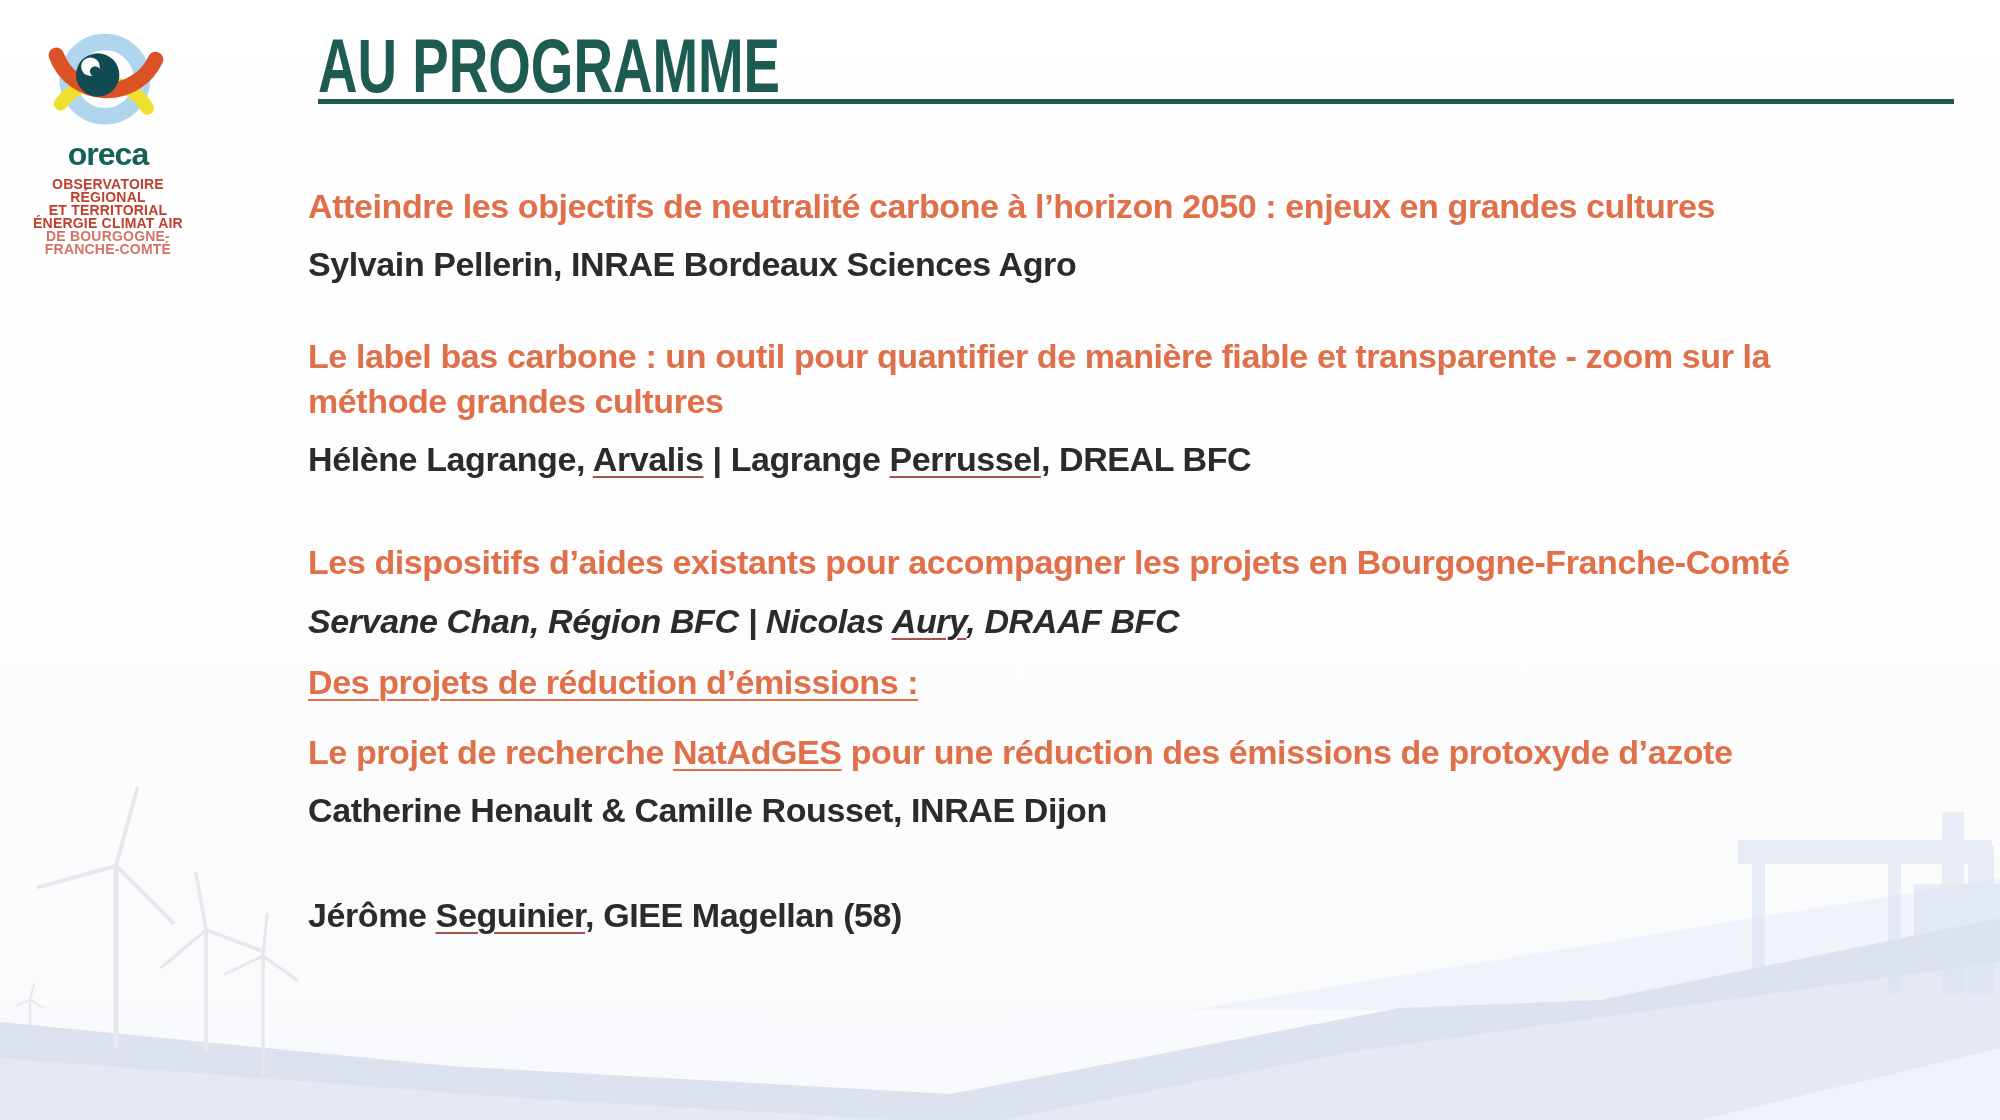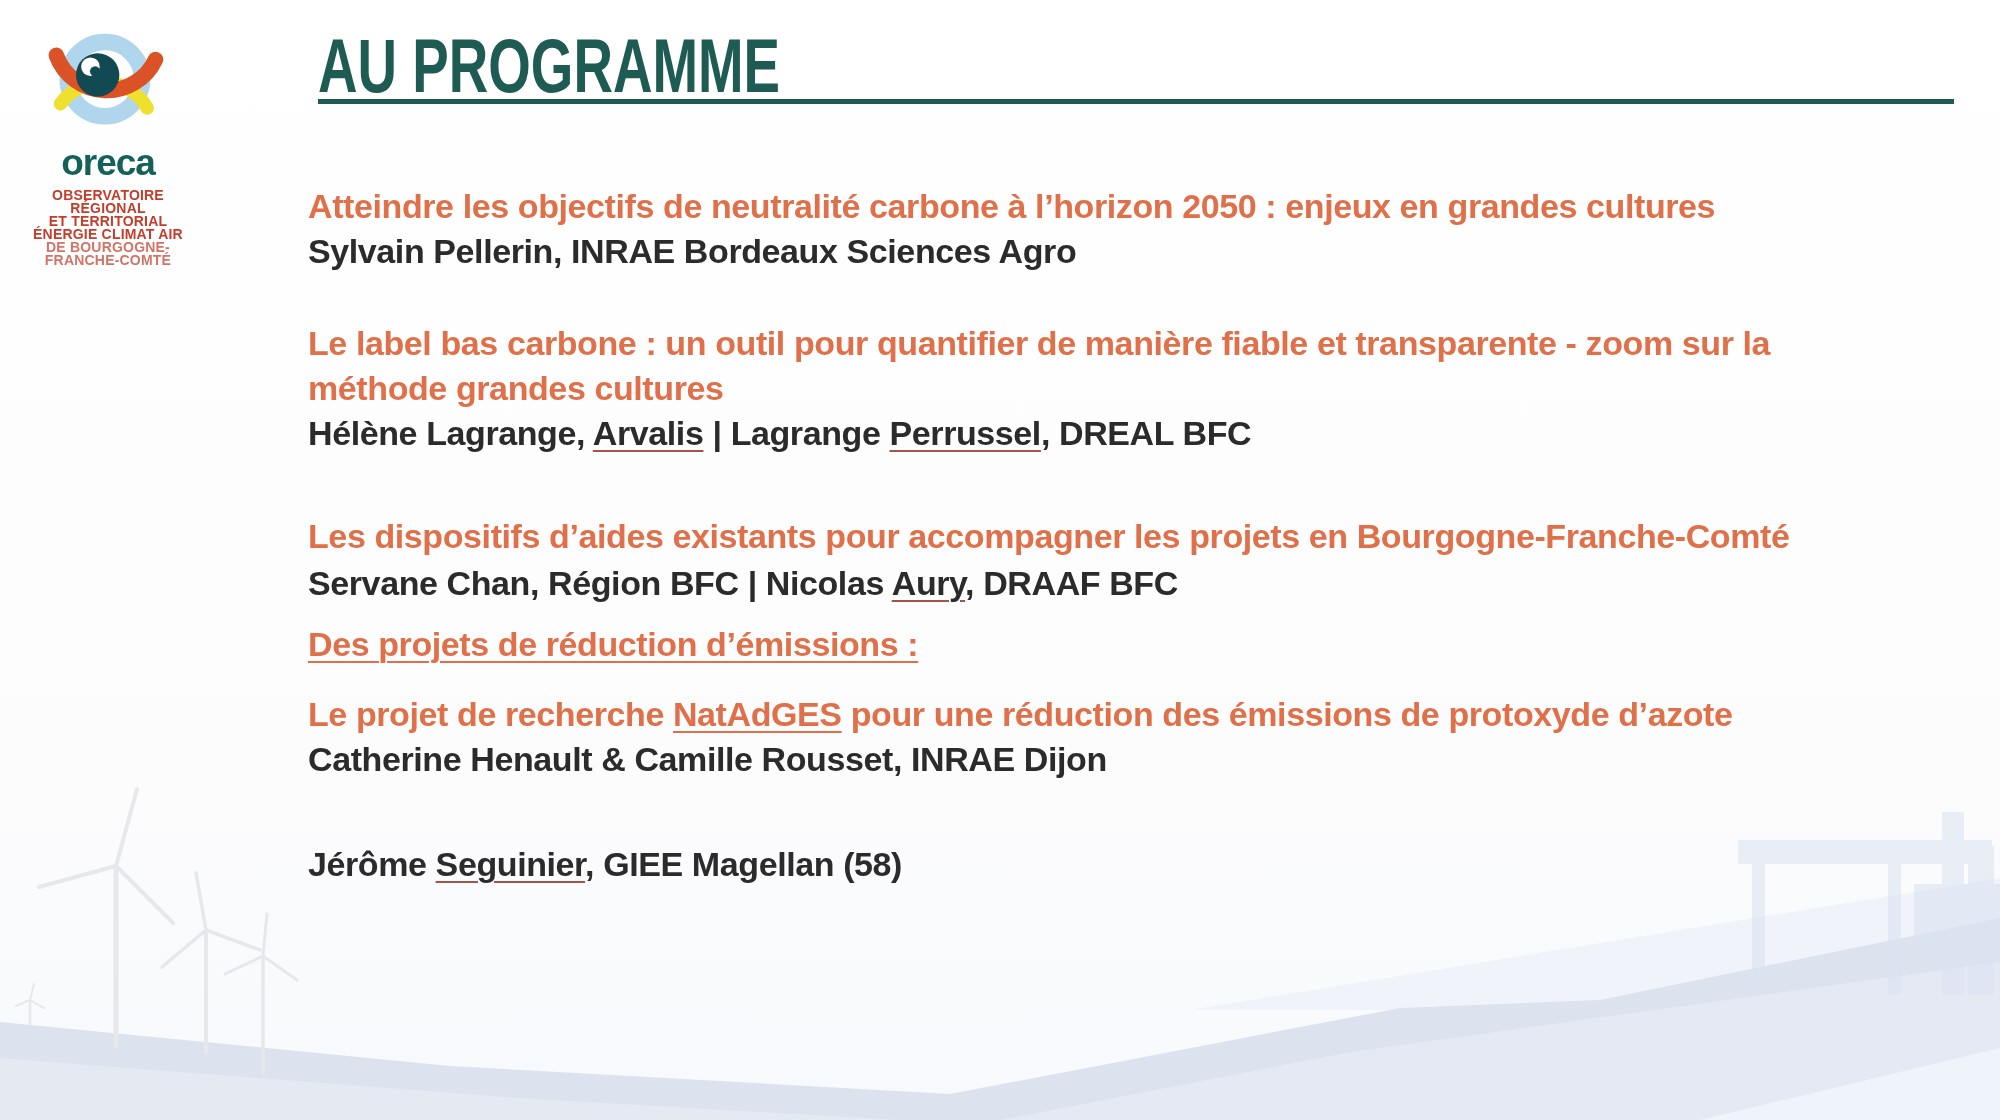--- a/index.html
+++ b/index.html
@@ -3,35 +3,35 @@
 <meta charset="utf-8">
 <style>
   html,body{margin:0;padding:0;background:#FDFDFE;}
   body{width:2000px;height:1120px;overflow:hidden;font-family:"Liberation Sans",sans-serif;}
   .slide{position:relative;width:2000px;height:1120px;background:linear-gradient(180deg,#FFFFFF 0%,#FCFCFD 70%,#F7F9FC 100%);overflow:hidden;}
   svg.bg{position:absolute;left:0;top:0;width:2000px;height:1120px;}
 
   
   .logo{position:absolute;left:22px;top:14px;width:172px;text-align:center;}
   .logo-icon{display:block;margin:0 auto;}
-  .logo-word{font-size:37px;font-weight:700;color:#136158;letter-spacing:-1px;line-height:1;margin-top:6px;}
+  .logo-word{font-size:32px;font-weight:700;color:#136158;letter-spacing:-1px;line-height:1;margin-top:0;}
   .logo-tagline{margin-top:8px;}
   .tag-line{font-size:14px;font-weight:700;color:#C23E2C;letter-spacing:.2px;line-height:13px;text-transform:uppercase;}
   .tag-line.muted{opacity:.72;}
 
   
   h1.page-title{position:absolute;left:318px;top:22px;margin:0;font-size:76px;font-weight:700;color:#1E5B53;letter-spacing:0;transform:scaleX(.72);transform-origin:left top;white-space:nowrap;}
   .title-rule{position:absolute;left:318px;top:99px;width:1636px;height:5px;background:#1E5B53;}
 
   
   .program{position:absolute;left:308px;top:184px;width:1690px;}
   .line{white-space:nowrap;font-weight:700;letter-spacing:-0.4px;font-size:34px;line-height:45px;}
   .line.title,.line.heading{color:#DF7049;}
-  .line.speaker{color:#2B2B2B;}
-  .block.tight .line.speaker{margin-top:2px;}
+  .line.speaker{color:#2B2B2B;margin-top:13px;}
+  .block.tight .line.speaker{margin-top:14px;font-style:italic;}
   .block:nth-child(2){margin-top:47px;}
   .block:nth-child(3){margin-top:58px;}
   .block:nth-child(4){margin-top:16px;}
   .block:nth-child(5){margin-top:25px;}
   .block:nth-child(6){margin-top:60px;}
   .u{text-decoration:underline;text-decoration-thickness:2px;text-underline-offset:5px;}
   .line.speaker .u{text-decoration-color:#A65349;}
 </style>
 </head>
 <body>

